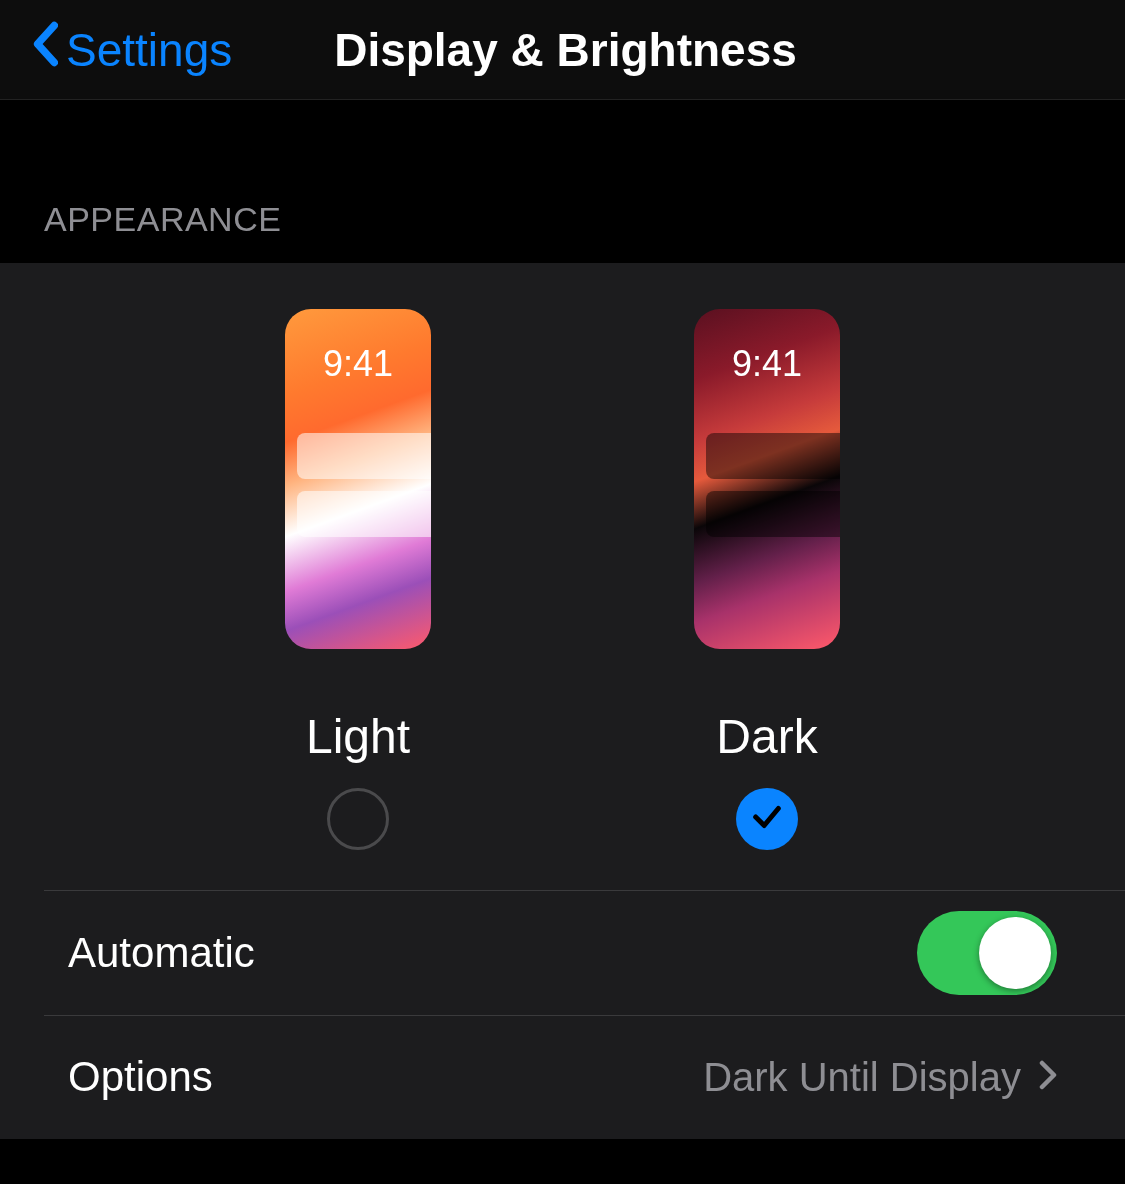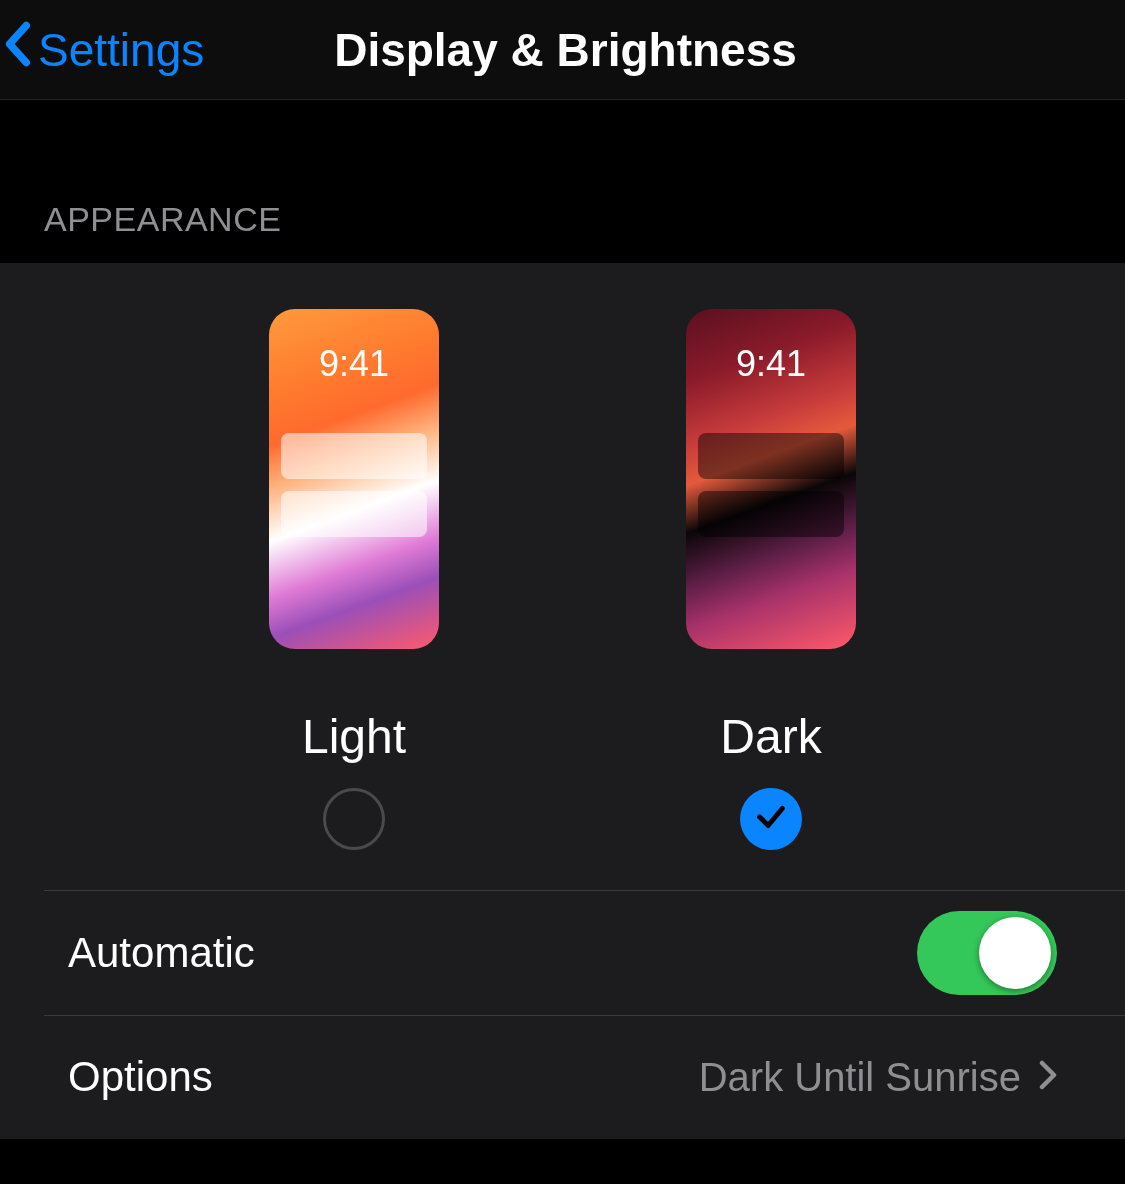--- a/index.html
+++ b/index.html
@@ -11,21 +11,21 @@
     color: #fff;
     overflow: hidden;
   }
 
   
   .navbar {
     height: 100px;
     background: #0d0d0d;
     display: flex;
     align-items: center;
-    padding: 0 4px;
+    padding: 0 32px;
     position: relative;
     border-bottom: 1px solid #222;
   }
   .back {
     display: flex;
     align-items: center;
     gap: 8px;
     color: #0a84ff;
     font-size: 46px;
     cursor: pointer;
@@ -62,21 +62,21 @@
   }
   .appearance-row-inner { margin-left: -44px; display:flex; width:100%; justify-content:space-evenly;}
   .mode {
     display: flex;
     flex-direction: column;
     align-items: center;
     gap: 24px;
     cursor: pointer;
   }
   .thumb {
-    width: 170px;
+    width: 146px;
     height: 340px;
     border-radius: 26px;
     overflow: hidden;
     position: relative;
   }
   .thumb-light {
     background: linear-gradient(160deg,
       #ff9a3d 0%, #ff7a2e 22%, #ff6a2e 34%,
       #ffb480 45%, #fff 58%, #e07bd6 72%,
       #9b4fb8 82%, #ff5a6a 100%);
@@ -226,21 +226,21 @@
 
   <div class="row">
     <div class="row-label">Automatic</div>
     <div class="switch switch-on">
       <div class="knob"></div>
     </div>
   </div>
 
   <div class="row">
     <div class="row-label">Options</div>
-    <div class="row-value">Dark Until Sunrise</div>
+    <div class="row-value">Dark Until Display</div>
     <span class="chevron">
       <svg viewBox="0 0 12 20" fill="none">
         <path d="M2 2 L10 10 L2 18" stroke="#8e8e93" stroke-width="3" stroke-linecap="round" stroke-linejoin="round"></path>
       </svg>
     </span>
   </div>
 
 </div>
 
 </body></html>

